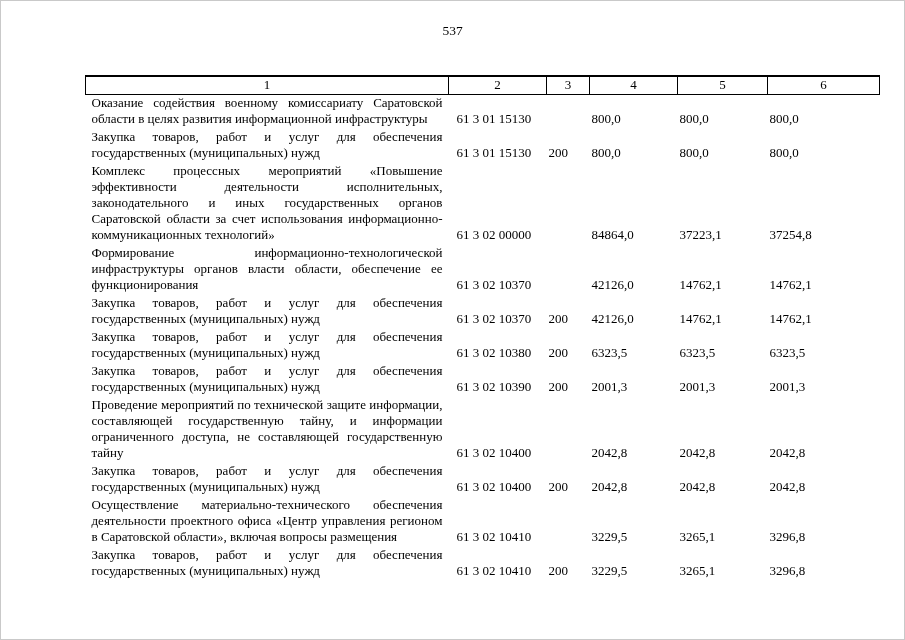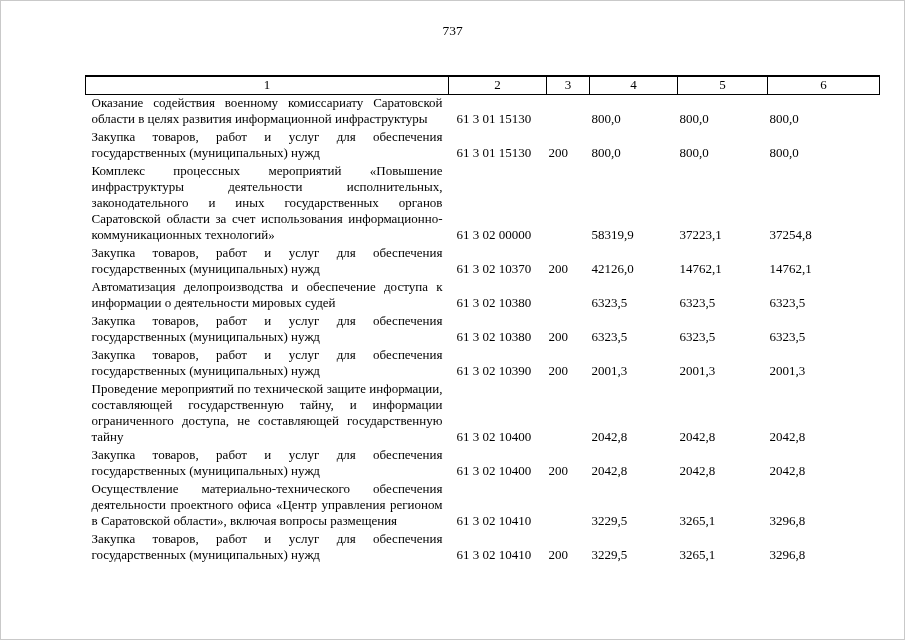--- a/index.html
+++ b/index.html
@@ -71,21 +71,21 @@
   }
   tbody td.c4, tbody td.c5, tbody td.c6 {
     text-align: left;
     padding-right: 7px;
   }
 </style>
 </head>
 <body>
 
 <div class="page">
-  <div class="page-number">737</div>
+  <div class="page-number">537</div>
 
   <table class="budget">
     <colgroup>
       <col class="col1">
         <col class="col2">
         <col class="col3">
       <col class="col4">
         <col class="col5">
         <col class="col6">
     </colgroup>
@@ -110,42 +110,42 @@
         </tr>
         <tr>
           <td class="c1">Закупка товаров, работ и услуг для обеспечения государственных (муниципальных) нужд</td>
           <td class="c2">61 3 01 15130</td>
           <td class="c3">200</td>
           <td class="c4">800,0</td>
           <td class="c5">800,0</td>
           <td class="c6">800,0</td>
         </tr>
         <tr>
-          <td class="c1">Комплекс процессных мероприятий «Повышение инфраструктуры деятельности исполнительных, законодательного и иных государственных органов Саратовской области за счет использования информационно-коммуникационных технологий»</td>
+          <td class="c1">Комплекс процессных мероприятий «Повышение эффективности деятельности исполнительных, законодательного и иных государственных органов Саратовской области за счет использования информационно-коммуникационных технологий»</td>
           <td class="c2">61 3 02 00000</td>
           <td class="c3"></td>
-          <td class="c4">58319,9</td>
+          <td class="c4">84864,0</td>
           <td class="c5">37223,1</td>
           <td class="c6">37254,8</td>
+        </tr>
+        <tr>
+          <td class="c1">Формирование информационно-технологической инфраструктуры органов власти области, обеспечение ее функционирования</td>
+          <td class="c2">61 3 02 10370</td>
+          <td class="c3"></td>
+          <td class="c4">42126,0</td>
+          <td class="c5">14762,1</td>
+          <td class="c6">14762,1</td>
         </tr>
         <tr>
           <td class="c1">Закупка товаров, работ и услуг для обеспечения государственных (муниципальных) нужд</td>
           <td class="c2">61 3 02 10370</td>
           <td class="c3">200</td>
           <td class="c4">42126,0</td>
           <td class="c5">14762,1</td>
           <td class="c6">14762,1</td>
-        </tr>
-        <tr>
-          <td class="c1">Автоматизация делопроизводства и обеспечение доступа к информации о деятельности мировых судей</td>
-          <td class="c2">61 3 02 10380</td>
-          <td class="c3"></td>
-          <td class="c4">6323,5</td>
-          <td class="c5">6323,5</td>
-          <td class="c6">6323,5</td>
         </tr>
         <tr>
           <td class="c1">Закупка товаров, работ и услуг для обеспечения государственных (муниципальных) нужд</td>
           <td class="c2">61 3 02 10380</td>
           <td class="c3">200</td>
           <td class="c4">6323,5</td>
           <td class="c5">6323,5</td>
           <td class="c6">6323,5</td>
         </tr>
         <tr>

